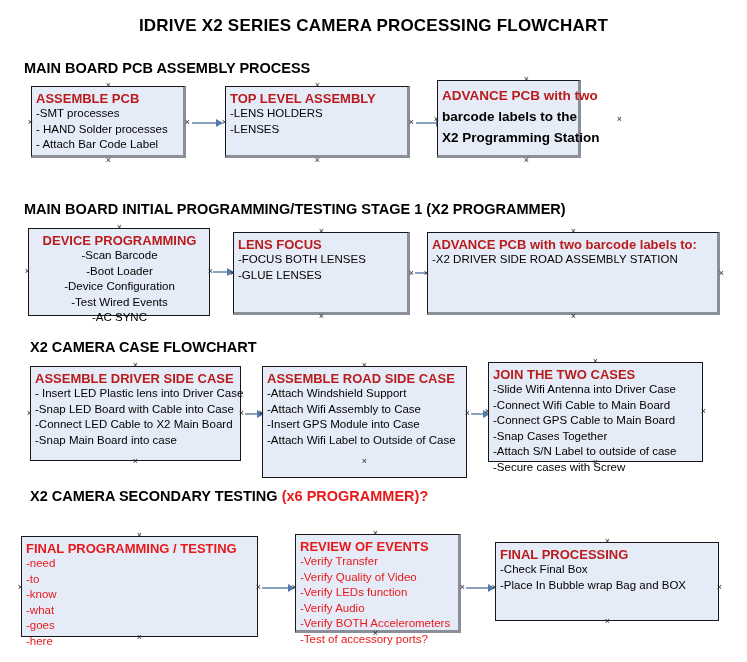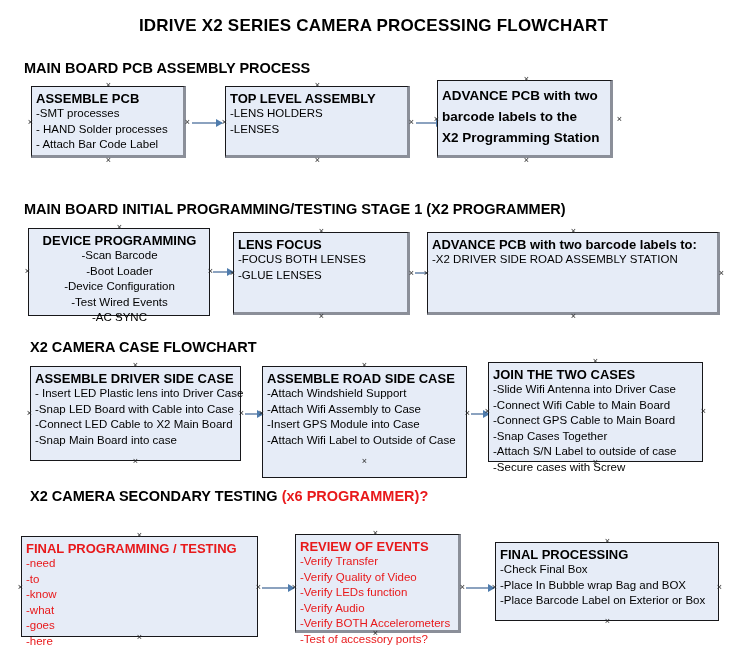--- a/index.html
+++ b/index.html
@@ -54,21 +54,21 @@
   }
   .fbox.plain {
     border-right-color: #17171a;
     border-bottom-color: #17171a;
     border-right-width: 1px;
     border-bottom-width: 1px;
   }
   .fbox .btitle {
     font-size: 13px;
     font-weight: bold;
-    color: #000000;
+    color: #b91c1c;
     line-height: 15px;
     white-space: nowrap;
   }
   .fbox .bline {
     font-size: 11.5px;
     font-weight: normal;
     color: #000000;
     line-height: 15.5px;
     white-space: nowrap;
   }
@@ -147,21 +147,21 @@
     <div class="bline">-LENS HOLDERS</div>
     <div class="bline">-LENSES</div>
   </div>
   <div class="handle" style="left:314px; top:82px;"></div>
   <div class="handle" style="left:314px; top:157px;"></div>
   <div class="handle" style="left:221px; top:119px;"></div>
   <div class="handle" style="left:408px; top:119px;"></div>
 
   <div class="conn" style="left:416px; top:122px; width:26px;"></div>
 
-  <div class="fbox bigtitle" style="left:437px; top:80px; width:176px; height:78px;">
+  <div class="fbox bigtitle" style="left:437px; top:80px; width:144px; height:78px;">
     <div class="btitle">ADVANCE PCB with two</div>
     <div class="bline">barcode labels to the</div>
     <div class="bline"> X2 Programming Station</div>
   </div>
   <div class="handle" style="left:523px; top:76px;"></div>
   <div class="handle" style="left:523px; top:157px;"></div>
   <div class="handle" style="left:433px; top:116px;"></div>
   <div class="handle" style="left:616px; top:116px;"></div>
 
   <div class="section-header" style="left:24px; top:201px;">
@@ -283,20 +283,19 @@
   <div class="handle" style="left:372px; top:630px;"></div>
   <div class="handle" style="left:291px; top:584px;"></div>
   <div class="handle" style="left:459px; top:584px;"></div>
 
   <div class="conn" style="left:466px; top:587px; width:28px;"></div>
 
   <div class="fbox plain" style="left:495px; top:542px; width:224px; height:79px;">
     <div class="btitle">FINAL PROCESSING</div>
     <div class="bline"> -Check Final Box</div>
     <div class="bline">-Place In Bubble wrap Bag and BOX</div>
-    <div class="bline">-Place Barcode Label on Exterior or Box</div>
   </div>
   <div class="handle" style="left:604px; top:538px;"></div>
   <div class="handle" style="left:604px; top:618px;"></div>
   <div class="handle" style="left:491px; top:584px;"></div>
   <div class="handle" style="left:716px; top:584px;"></div>
 
 </div>
 
 </body></html>

